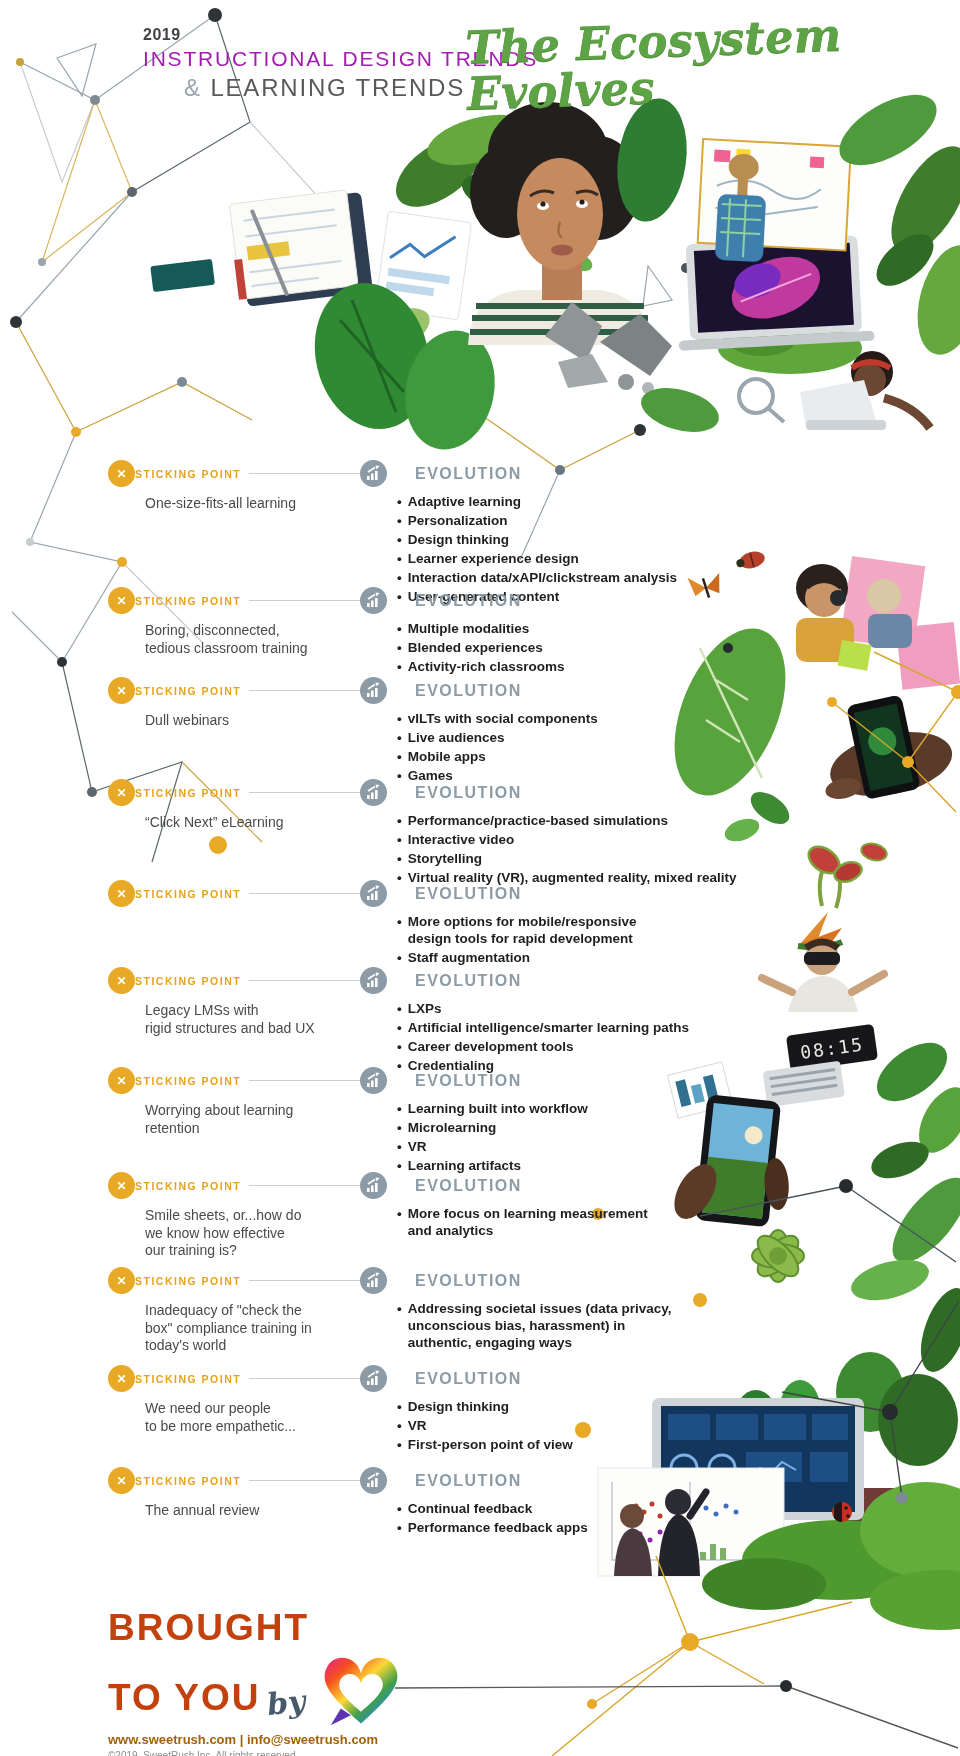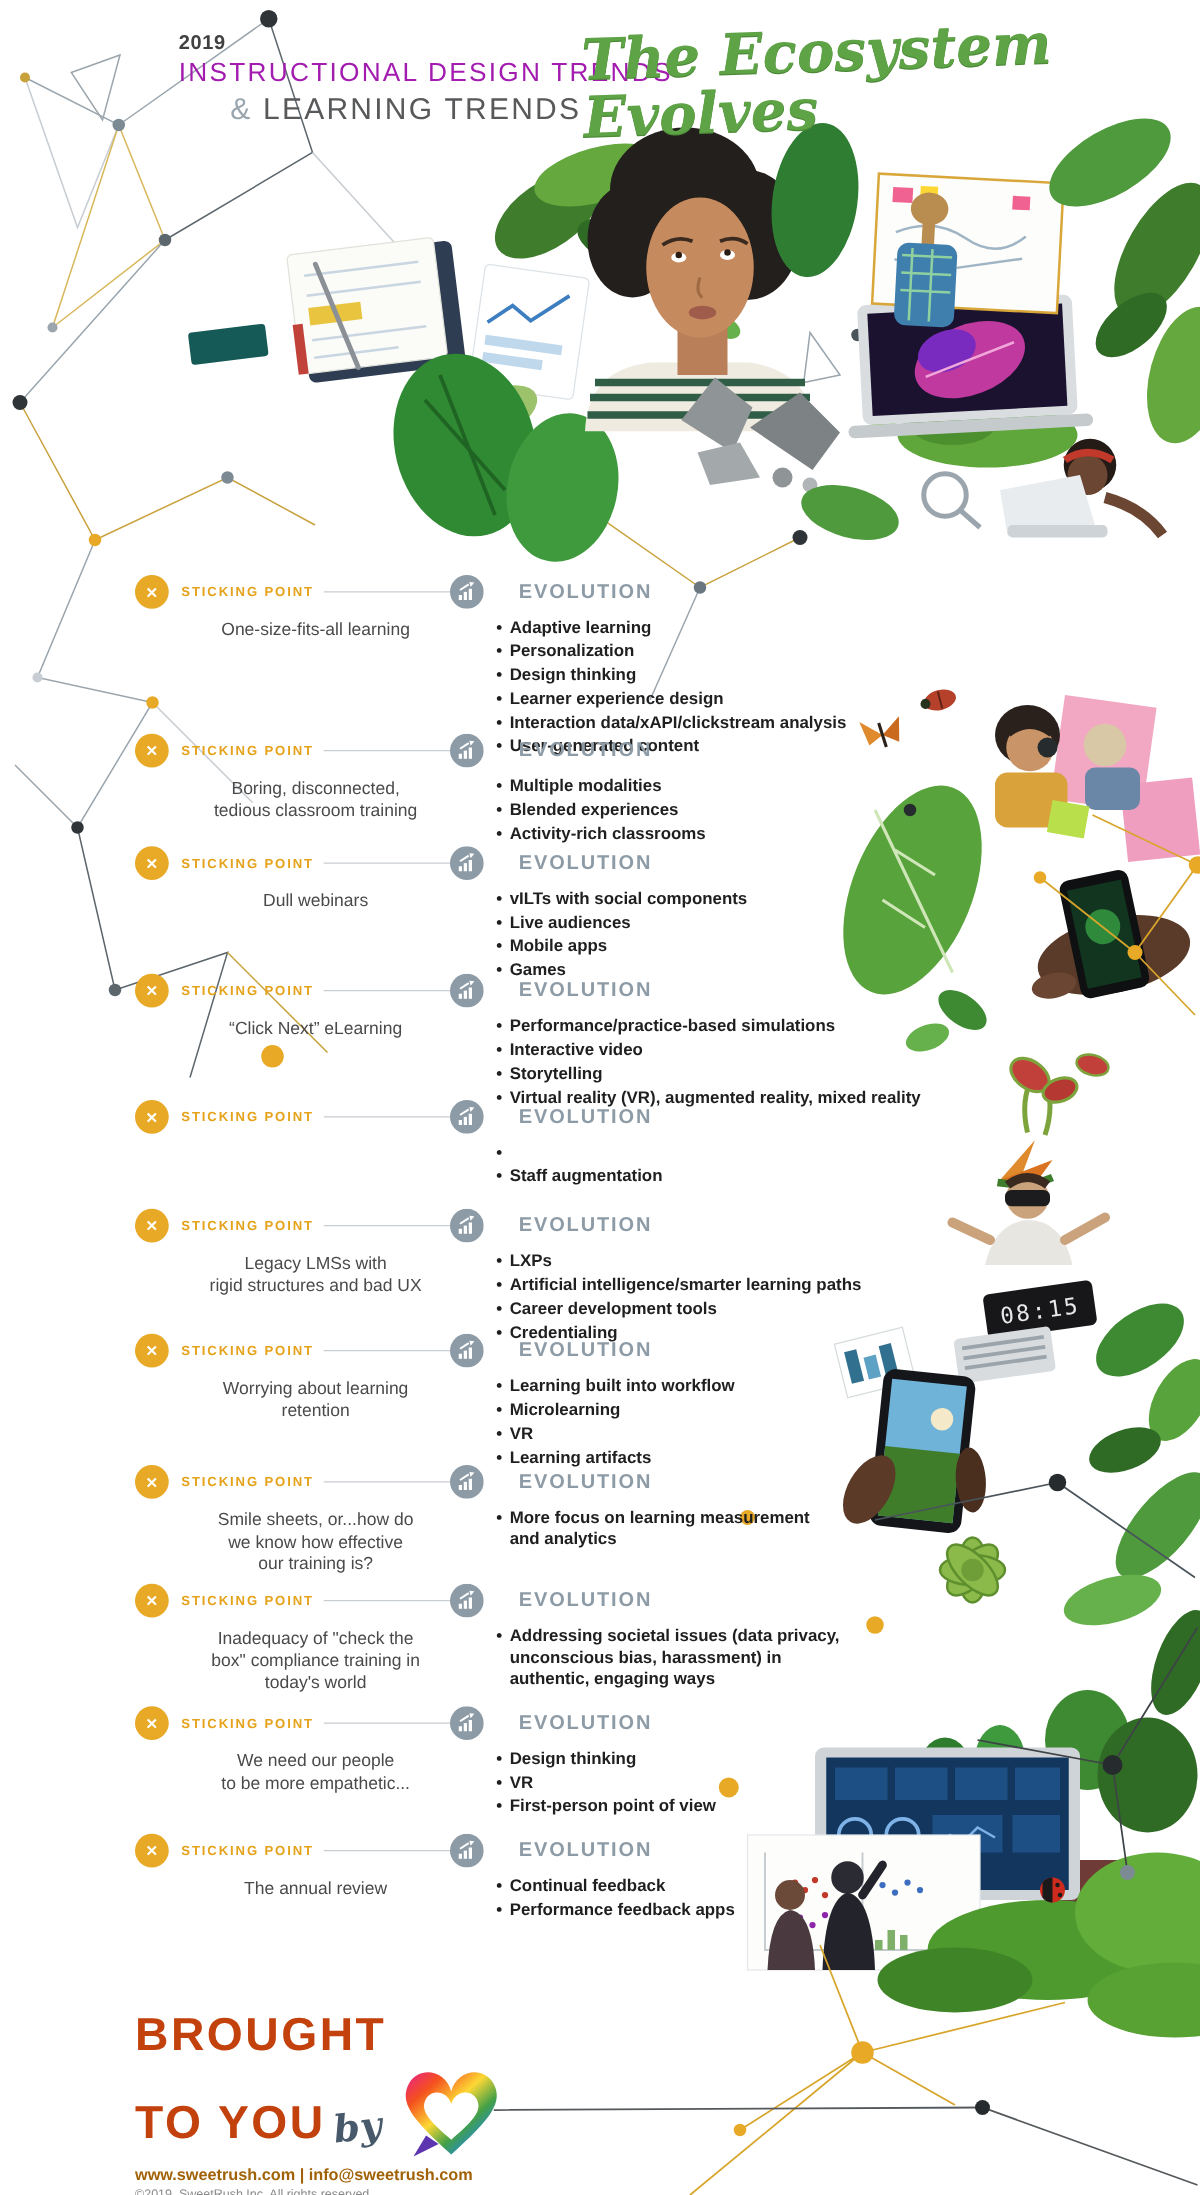--- a/index.html
+++ b/index.html
@@ -19,23 +19,23 @@
     position:absolute;left:466px;top:18px;z-index:3;width:420px;
     font-family:"DejaVu Serif",serif;font-style:italic;font-weight:bold;
     font-size:45px;line-height:46px;color:#5EA345;transform:rotate(-2deg);
     text-shadow:0 1px 0 #4c8a38;
   }
   
   .row{position:absolute;left:108px;width:772px;display:grid;grid-template-columns:252px 1fr;z-index:2;}
   .headL{display:flex;align-items:center;}
   .xicon{width:27px;height:27px;border-radius:50%;background:#E8A927;color:#fff;
          display:flex;align-items:center;justify-content:center;font-size:12px;font-weight:bold;flex:0 0 auto;}
-  .lblS{color:#E5A31C;font-size:10.5px;font-weight:bold;letter-spacing:1.5px;white-space:nowrap;margin-left:10px;}
+  .lblS{color:#E5A31C;font-size:10.5px;font-weight:bold;letter-spacing:1.5px;white-space:nowrap;}
   .hline{flex:1;height:1px;background:#C9CED3;margin-left:8px;}
-  .stext{margin:8px 0 0 37px;font-size:14px;line-height:17.5px;color:#4A4A4A;white-space:pre-line;text-align:center;}
+  .stext{margin:8px 0 0 37px;font-size:14px;line-height:17.5px;color:#4A4A4A;white-space:pre-line;}
   .headR{display:flex;align-items:center;}
   .lblE{color:#8D9BA6;font-size:16px;font-weight:bold;letter-spacing:1.5px;margin-left:28px;}
   .blist{margin:6px 0 0 37px;display:flex;flex-direction:column;gap:2px;}
   .bullet{display:flex;gap:6px;font-size:13.5px;font-weight:bold;color:#1F1F1F;line-height:17px;}
   .bullet .dot{flex:0 0 auto;}
   .btext{white-space:pre-line;}
   
   .footer{position:absolute;left:108px;top:1608px;z-index:3;}
   .f-big{font-size:37px;font-weight:bold;color:#c2410c;letter-spacing:2px;line-height:40px;}
   .f-byrow{display:flex;align-items:flex-end;gap:6px;}
@@ -570,20 +570,22 @@
           <rect x="11" y="13.5" width="2.6" height="6.5" fill="#fff"></rect>
           <rect x="15" y="11" width="2.6" height="9" fill="#fff"></rect>
           <path d="M8 12 L15 7.5" stroke="#fff" stroke-width="1.6" fill="none"></path>
           <polygon points="15.5,5.5 19.5,6 16.5,9.5" fill="#fff"></polygon>
         </svg>
         <div class="lblE">EVOLUTION</div>
       </div>
       <div class="blist">
           <div class="bullet">
             <span class="dot">•</span>
+            <span class="btext">More options for mobile/responsive
+design tools for rapid development</span>
           </div>
           <div class="bullet">
             <span class="dot">•</span>
             <span class="btext">Staff augmentation</span>
           </div>
         </div>
     </div>
   </div>
     <div class="row" style="top: 967px;">
     <div class="colL">

